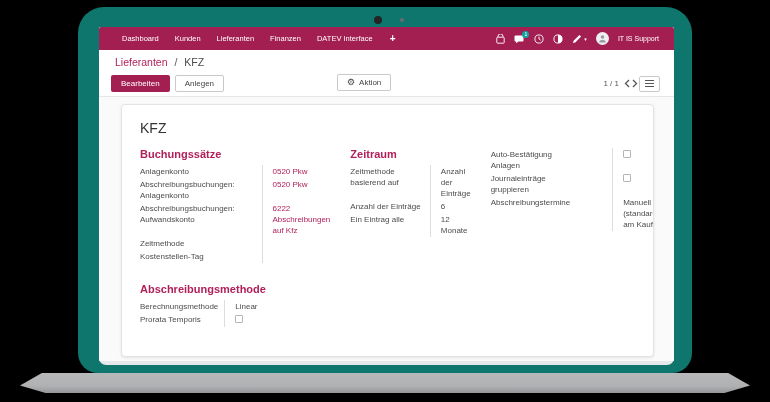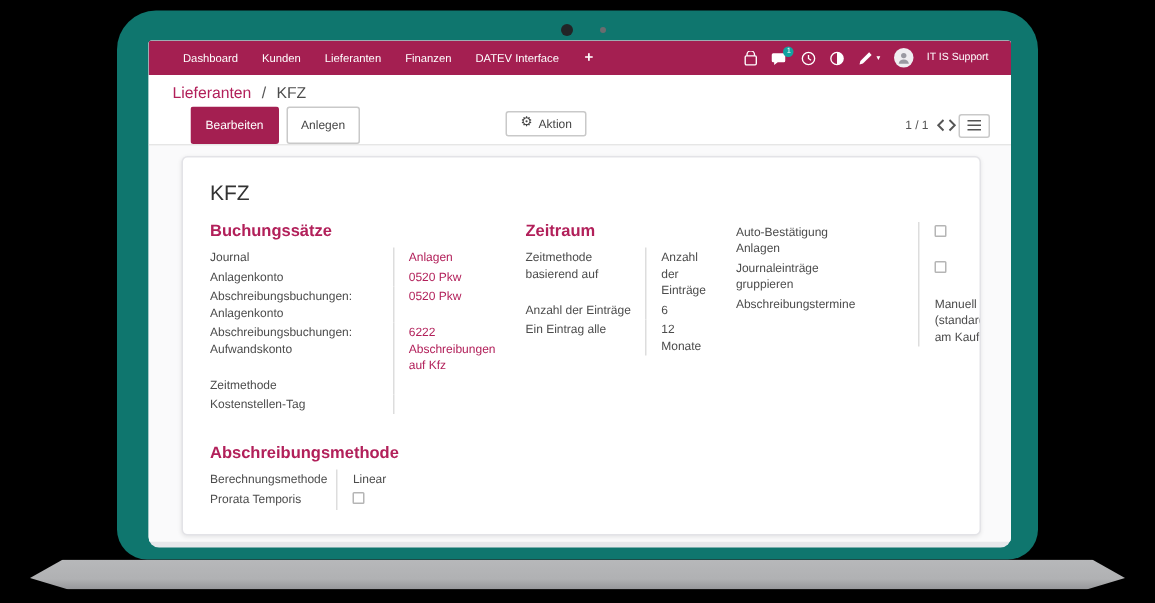--- a/index.html
+++ b/index.html
@@ -43,21 +43,21 @@
   .user { color:#fff; font-size:7px; cursor:pointer; white-space:nowrap; }
 
   
   .crumb-row { padding:6px 16px 3px; font-size:10.5px; background:#fff; }
   .crumb-link { color:var(--accent); text-decoration:none; cursor:pointer; }
   .crumb-sep { color:#555; margin:0 4px; }
   .crumb-cur { color:#4c4c4c; }
 
   
   .control-row { position:relative; height:26px; flex:0 0 26px; display:flex;
-                 padding:0 14px 0 28px; background:#fff;
+                 align-items:center; padding:0 14px 0 12px; background:#fff;
                  border-bottom:1px solid #e6e6e6; }
   .btn { font-size:8px; padding:3px 9px; border-radius:2px; cursor:pointer;
          border:1px solid transparent; white-space:nowrap; }
   .btn-primary { background:var(--accent-dark); color:#fff; }
   .btn-secondary { background:#fff; color:#444; border-color:#c9c9c9; margin-left:5px; }
   .action-wrap { position:absolute; left:238px; top:3px; }
   .btn-action { background:#fff; color:#444; border:1px solid #c9c9c9;
                 display:flex; align-items:center; gap:4px; }
   .gear { font-size:9px; color:#444; line-height:1;
           font-family:"DejaVu Sans",sans-serif; }
@@ -193,24 +193,20 @@
         <div class="content">
           <div class="sheet">
             <h1>KFZ</h1>
 
             <div class="grid">
 
               <section class="sec col-l">
                 <h2>Buchungssätze</h2>
                 <div class="fields">
                   <div class="frow">
-                    <div class="flabel">Journal</div>
-                    <div class="fvalue"><a class="link">Anlagen</a></div>
-                  </div>
-                  <div class="frow">
                     <div class="flabel">Anlagenkonto</div>
                     <div class="fvalue"><a class="link">0520 Pkw</a></div>
                   </div>
                   <div class="frow">
                     <div class="flabel">Abschreibungsbuchungen:
 Anlagenkonto</div>
                     <div class="fvalue"><a class="link">0520 Pkw</a></div>
                   </div>
                   <div class="frow">
                     <div class="flabel">Abschreibungsbuchungen:

